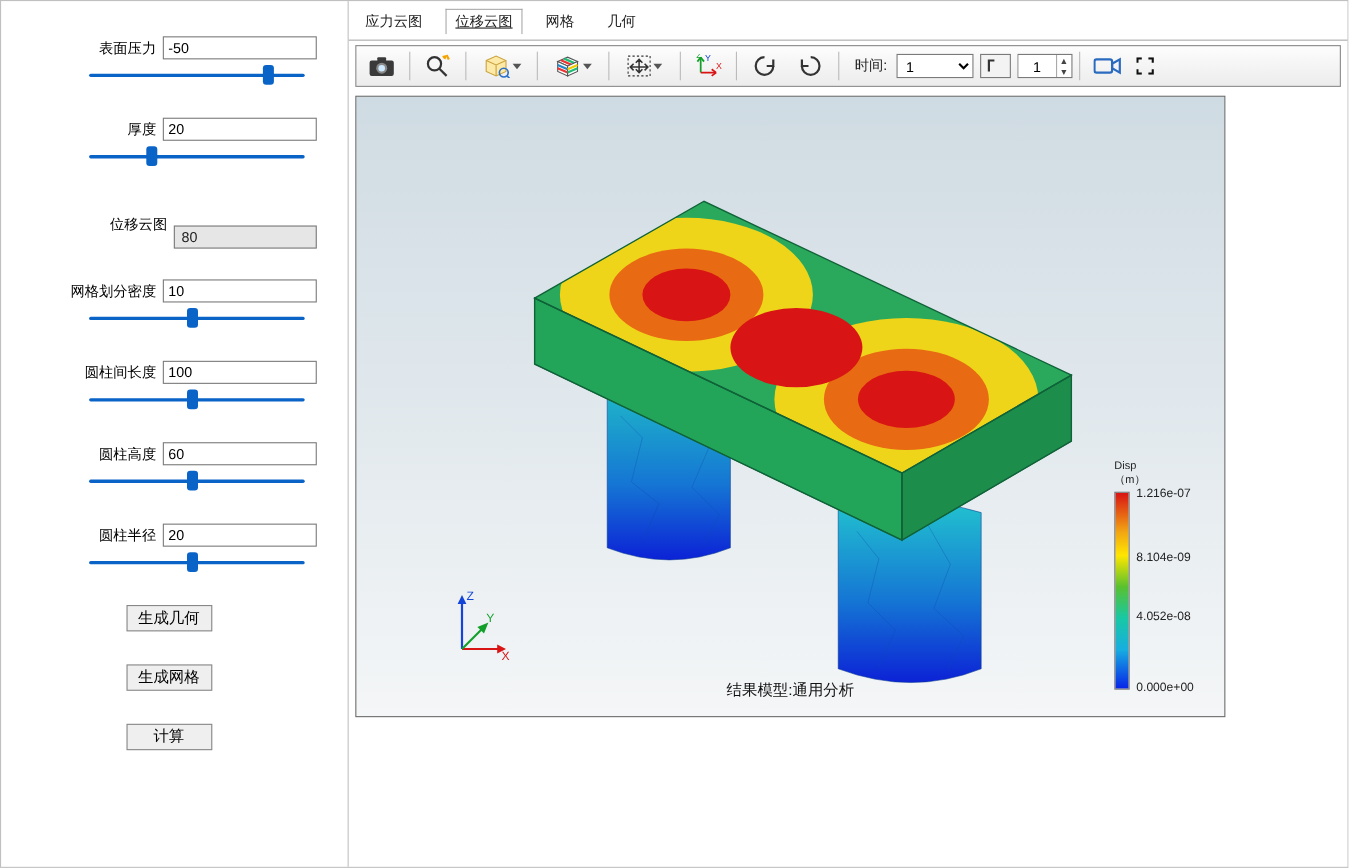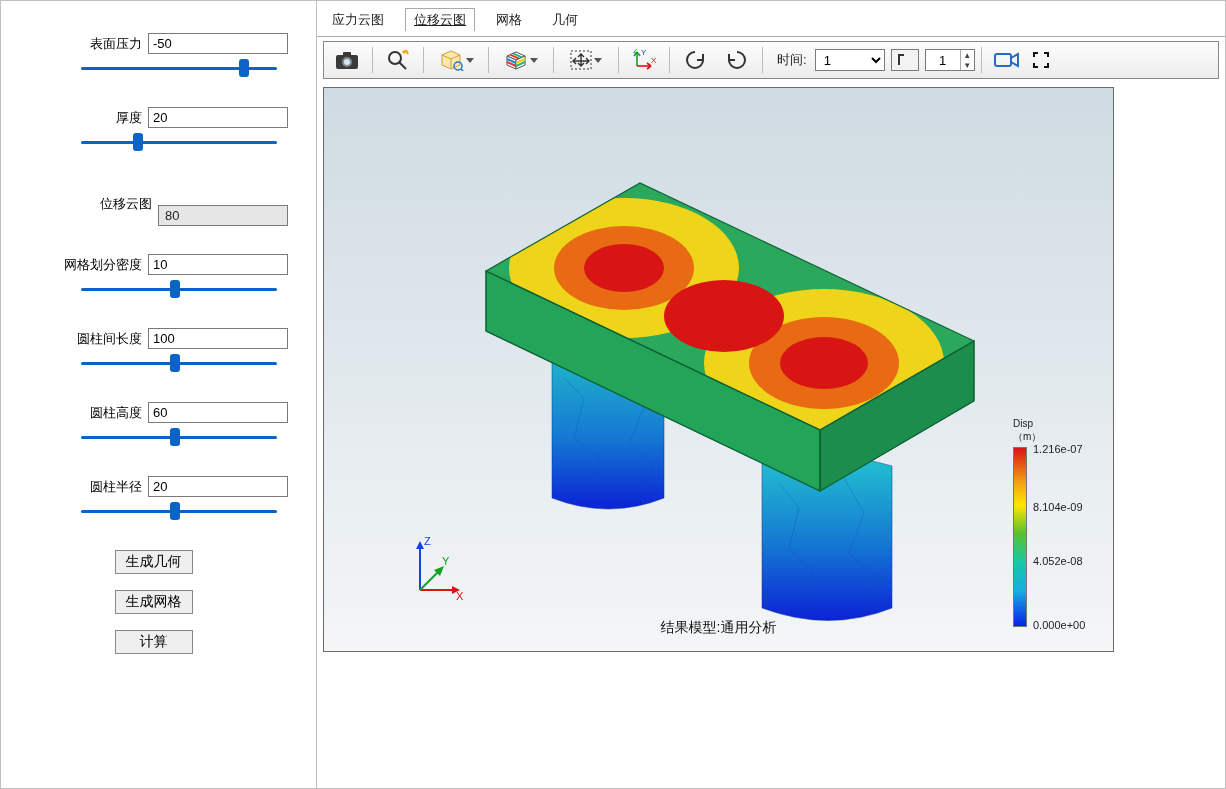--- a/index.html
+++ b/index.html
@@ -12,21 +12,21 @@
   .param-label { text-align: right; color: #000; flex: 0 0 auto; }
   .param-input { width: 140px; height: 21px; border: 1px solid #7a7a7a; font-size: 13px; padding: 0 4px; }
   .param-display { width: 130px; height: 21px; border: 1px solid #7a7a7a; background: #e6e6e6; padding: 0 6px; line-height: 19px; margin-top: 24px; }
   .slider-row { margin-top: 4px; padding-left: 60px; }
   .slider { width: 196px; }
   input[type=range].slider { -webkit-appearance: none; height: 16px; background: transparent; }
   input[type=range].slider::-webkit-slider-runnable-track { height: 3px; background: #0a63c7; border-radius: 2px; }
   input[type=range].slider::-webkit-slider-thumb { -webkit-appearance: none; width: 10px; height: 18px; background: #0a63c7; border-radius: 3px; margin-top: -8px; }
   input[type=range].slider::-moz-range-track { height: 3px; background: #0a63c7; }
   input[type=range].slider::-moz-range-thumb { width: 10px; height: 18px; background: #0a63c7; border: none; border-radius: 3px; }
-  .btns { display: flex; flex-direction: column; align-items: center; gap: 16px; margin-top: 24px; }
+  .btns { display: flex; flex-direction: column; align-items: center; gap: 30px; margin-top: 24px; }
   .btn { min-width: 78px; height: 24px; border: 1px solid #888; background: #efefef; font-size: 14px; padding: 0 8px; cursor: default; }
   
   .right { flex: 1 1 auto; display: flex; flex-direction: column; }
   .tabs { display: flex; align-items: center; height: 36px; border-bottom: 1px solid #aaa; padding-left: 6px; gap: 12px; font-size: 13px; }
   .tab { padding: 2px 8px; border: 1px solid transparent; border-bottom: none; position: relative; top: 1px; background: #fff; }
   .tab.active { border-color: #aaa; text-decoration: underline; }
   .tab:not(.active) { text-decoration: underline; text-decoration-color: transparent; }
   .toolbar { display: flex; align-items: center; height: 38px; border: 1px solid #888; margin: 4px 6px 0 6px; background: linear-gradient(#fdfdfd,#ececec); padding: 0 4px; gap: 4px; }
   .tbtn { width: 38px; height: 30px; border: 1px solid transparent; display: inline-flex; align-items: center; justify-content: center; cursor: default; }
   .tbtn .caret { width: 0; height: 0; border-left: 4px solid transparent; border-right: 4px solid transparent; border-top: 5px solid #555; margin-left: 2px; align-self: center; }

